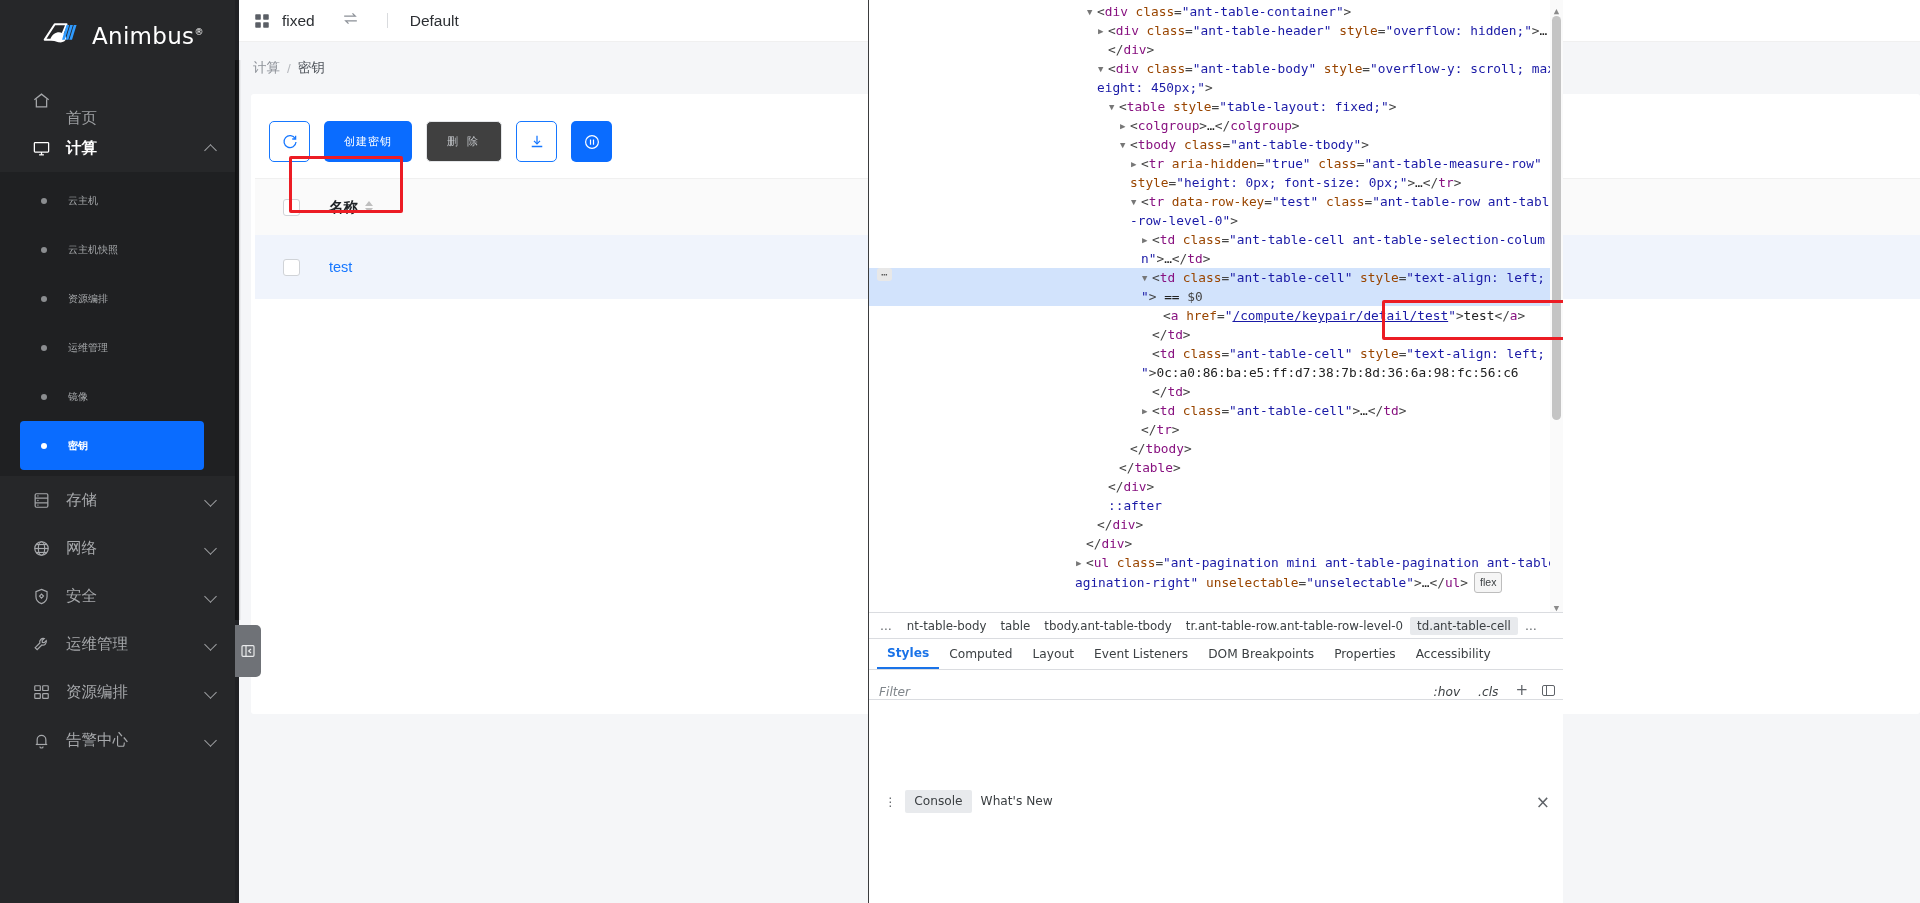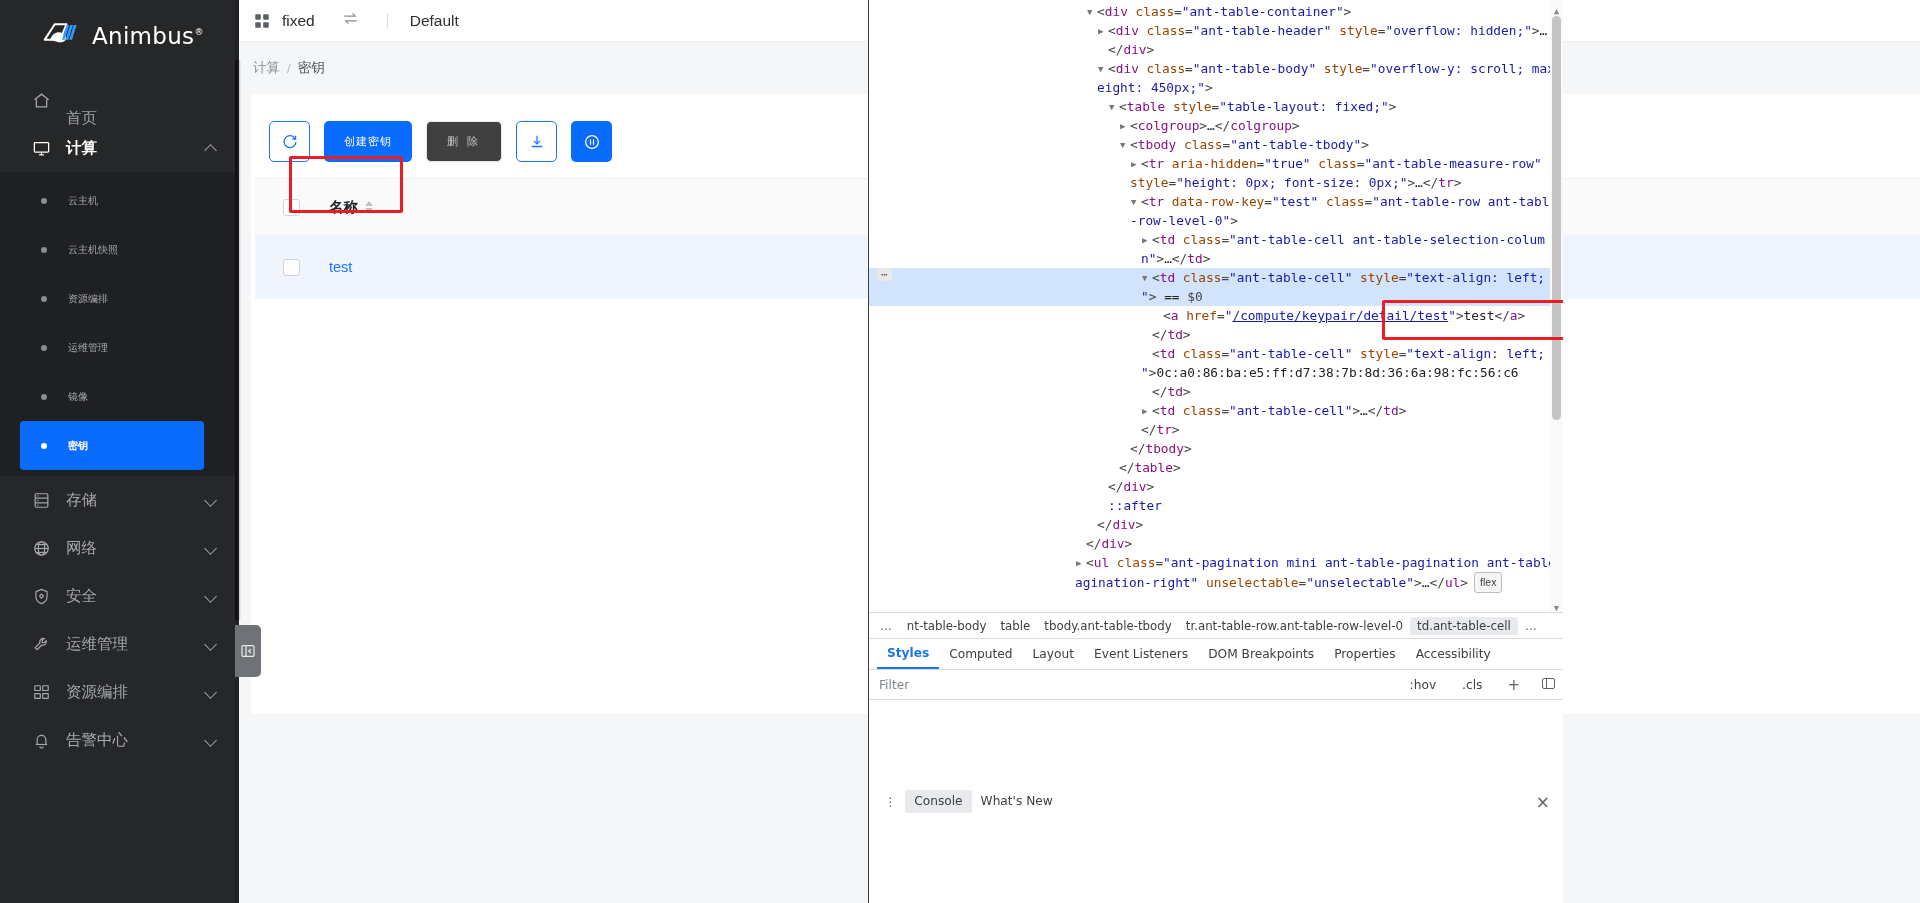--- a/index.html
+++ b/index.html
@@ -222,23 +222,23 @@
 
   .dt-tabs {
     flex: 0 0 29px; border-top: 1px solid #dadce0; display: flex; align-items: center;
     font-size: 12.2px; color: #3c4043; padding-left: 8px; gap: 0;
     font-family: "DejaVu Sans", sans-serif;
   }
   .dt-tabs .tb { padding: 0 10px; line-height: 28px; cursor: pointer; white-space: nowrap; }
   .dt-tabs .tb.sel { color: #1a73e8; border-bottom: 2px solid #1a73e8; font-weight: 600; }
 
   .dt-filter {
-    flex: 0 0 30px; border-top: 1px solid #dadce0; display: flex; align-items: center;
+    flex: 0 0 30px; border-top: 1px solid #dadce0; display: flex; align-items: flex-end;
     padding-left: 10px; font-size: 12.2px; color: #80868b;
-    font-family: "DejaVu Sans", sans-serif; gap: 12px;
+    font-family: "DejaVu Sans", sans-serif; gap: 4px; font-style: italic;
   }
   .dt-filter .fin { flex: 1 1 auto; }
   .dt-filter .hovbtn { color: #3c4043; padding: 0 7px; cursor: pointer; }
   .dt-filter .plus { color: #5f6368; padding: 0 6px; font-size: 15px; cursor: pointer; }
   .dt-filter .sidebtn { color: #5f6368; padding: 0 8px 0 4px; cursor: pointer; }
   .boxico { display:inline-block; width:13px; height:11px; border:1.3px solid #5f6368; border-radius:2px; position:relative; }
   .boxico::after{content:"";position:absolute;left:3px;top:0;bottom:0;width:1.3px;background:#5f6368;}
 
   .dt-console {
     flex: 1 1 auto; border-top: 1px solid #dadce0; display: flex; align-items: center;

